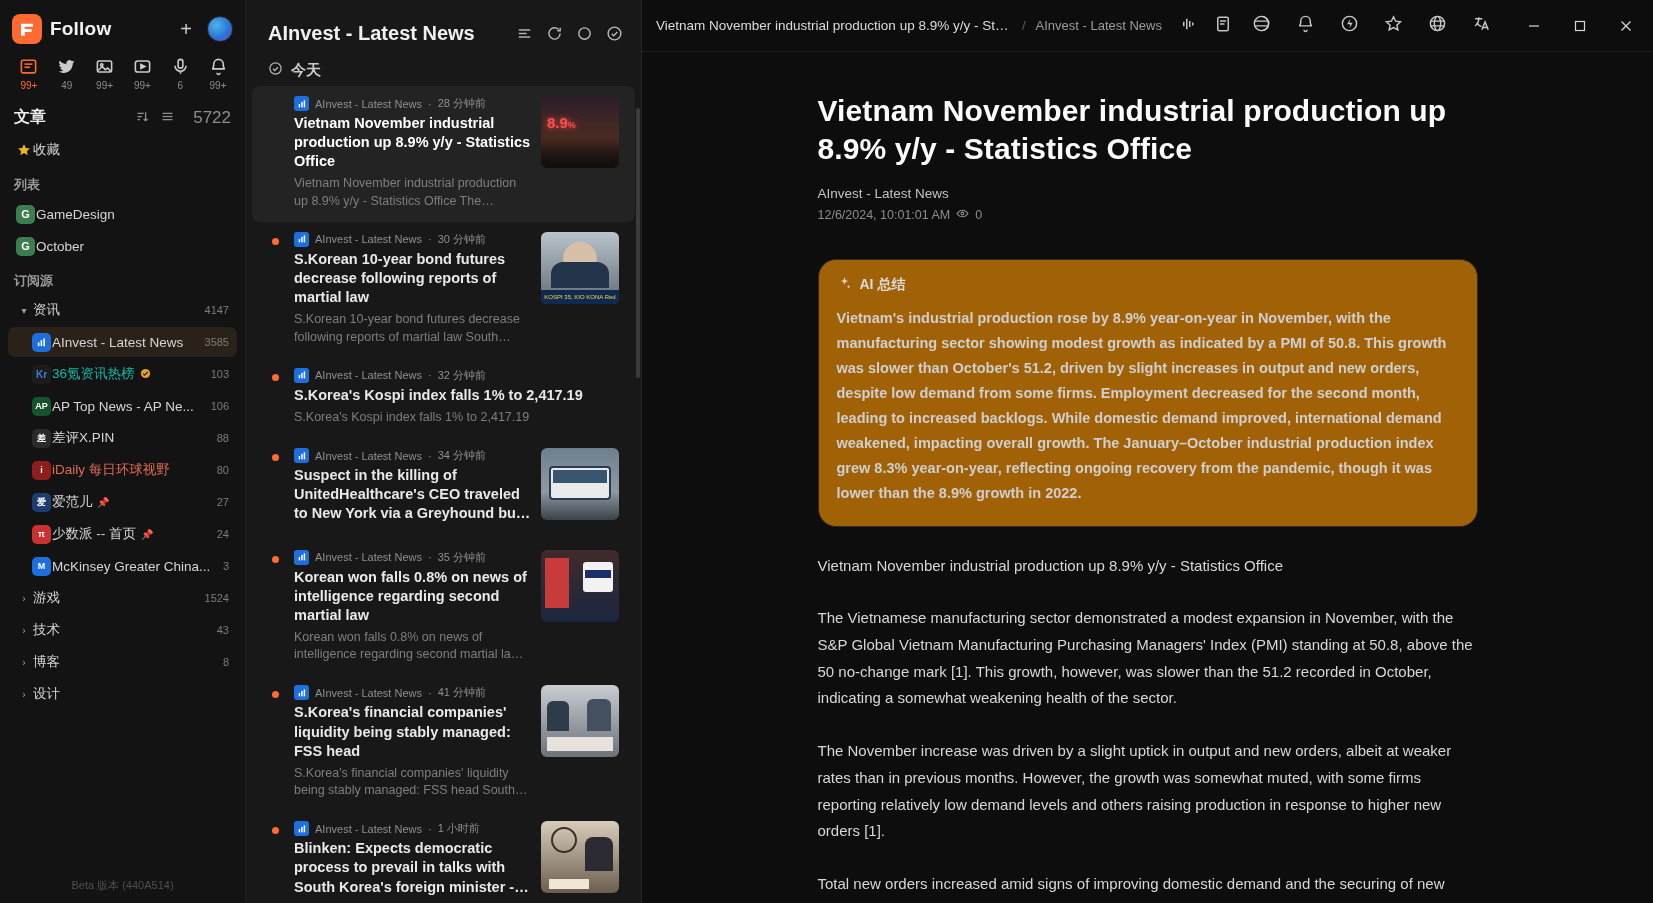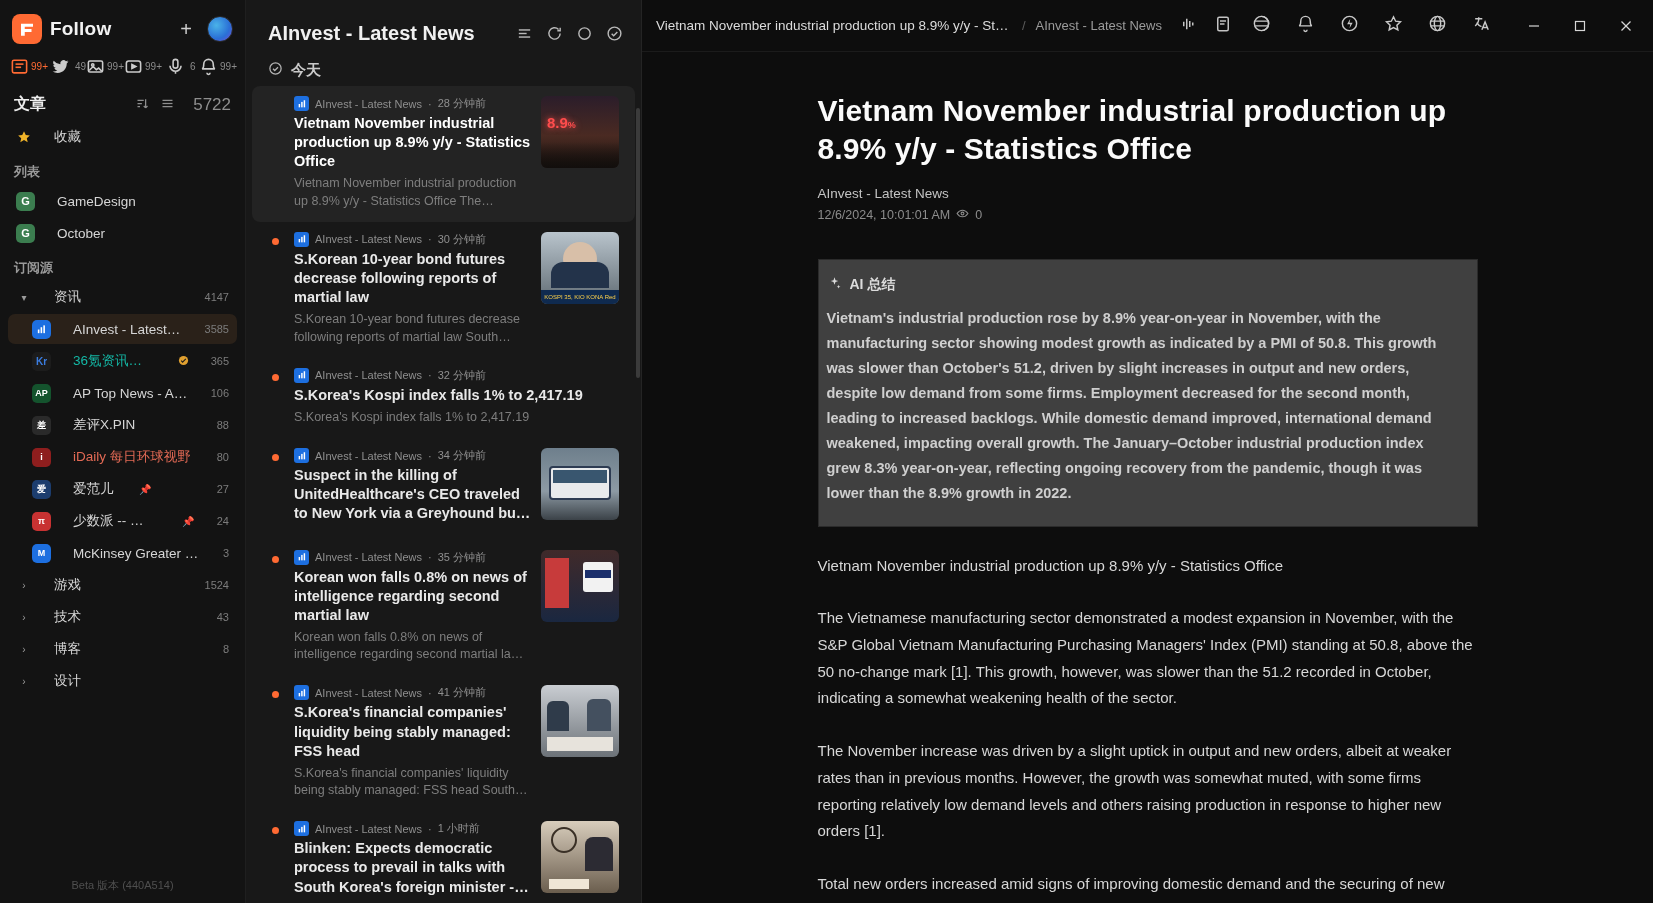--- a/index.html
+++ b/index.html
@@ -36,41 +36,41 @@
   }
   .avatar-btn {
     width: 26px; height: 26px; border-radius: 50%;
     background: radial-gradient(circle at 35% 35%, #4ab3e8, #2a6fd6 60%, #7a4ad6);
     border: 1px solid #2a2a2a;
   }
 
   
   .icon-row { display: flex; align-items: flex-start; gap: 0; padding: 4px 8px 10px 10px; }
   .icon-cell {
-    width: 38px; display: flex; flex-direction: row; align-items: center; gap: 2px;
+    width: 38px; display: flex; flex-direction: column; align-items: center; gap: 2px;
     cursor: pointer;
   }
   .icon-cell .glyph {
     width: 26px; height: 24px; display: flex; align-items: center; justify-content: center;
     color: #cbcbcb;
   }
   .icon-cell.active .glyph { color: #ff6a33; }
   .icon-cell .cnt { font-size: 10px; color: #8b8b8b; }
   .icon-cell.active .cnt { color: #ff6a33; }
 
   .sec-head {
     display: flex; align-items: center; padding: 6px 14px 6px 14px; gap: 8px;
   }
   .sec-head .title { font-size: 16px; font-weight: 700; color: #ededed; }
   .sec-head .spacer { flex: 1 1 auto; }
   .sec-head .mini { color: #8e8e8e; display: flex; align-items: center; gap: 10px; font-size: 12px; }
   .sec-head .count { font-size: 17px; color: #8e8e8e; }
 
   .nav-item {
-    display: flex; align-items: center; gap: 22px;
+    display: flex; align-items: center; gap: 1px;
     height: 30px; margin: 1px 8px; padding: 0 8px; border-radius: 7px;
     font-size: 13.5px; color: #d6d6d6; cursor: pointer; white-space: nowrap; text-align: right;
   }
   .nav-item.selected { background: #2a2119; }
   .nav-item .label { overflow: hidden; text-overflow: ellipsis; }
   .nav-item .num { margin-left: auto; font-size: 11px; color: #7c7c7c; }
   .group-label {
     font-size: 13px; color: #9a9a9a; padding: 10px 14px 4px 14px; font-weight: 600;
   }
   .sq-icon {
@@ -149,22 +149,22 @@
     width: 46px; height: 52px; display: flex; align-items: center; justify-content: center;
     color: #d6d6d6; cursor: pointer;
   }
 
   .article { flex: 1 1 auto; overflow: hidden; padding: 40px 0 0 0; }
   .article-inner { max-width: 680px; margin: 0 auto; padding: 0 10px; }
   .a-title { font-size: 30px; line-height: 1.27; font-weight: 700; color: #fbfbfb; letter-spacing: .1px; }
   .a-src { margin-top: 18px; font-size: 13.5px; color: #c3c3c3; }
   .a-date { margin-top: 6px; font-size: 12.5px; color: #8c8c8c; display: flex; align-items: center; gap: 6px; }
   .ai-box {
-    margin-top: 36px; border: 1px solid #2b2b2b; border-radius: 0; padding: 16px 18px 20px 8px;
-    background: #404040;
+    margin-top: 36px; border: 1px solid #2b2b2b; border-radius: 18px; padding: 16px 18px 20px 18px;
+    background: #a16207;
   }
   .ai-head { display: flex; align-items: center; gap: 8px; color: #dcdcdc; font-size: 14px; font-weight: 600; margin-bottom: 12px; }
   .ai-body { font-size: 14.5px; line-height: 1.72; color: #cfcfcf; font-weight: bold; }
   .p { margin-top: 26px; font-size: 15px; line-height: 1.78; color: #d7d7d7; }
 </style>
 </head>
 <body>
 
 <div class="app">
 
@@ -300,21 +300,21 @@
 
     <div class="nav-item" style="padding-left:24px">
       <span class="sq-icon" style="background:#1c1c1c;color:#3b7de0;font-size:10px">Kr</span>
       <span class="label" style="color:#14b8a6">36氪资讯热榜</span>
       <span style="margin-left:4px">
         <svg width="11" height="11" viewBox="0 0 24 24" fill="#e0a030">
             <circle cx="12" cy="12" r="10"></circle>
             <path d="M7 12.5l3 3 7-7" stroke="#1a1a1a" stroke-width="2.4" fill="none"></path>
           </svg>
       </span>
-      <span class="num">365</span>
+      <span class="num">103</span>
     </div>
 
     <div class="nav-item" style="padding-left:24px">
       <span class="sq-icon" style="background:#14532d;font-size:9px">AP</span>
       <span class="label">AP Top News - AP Ne...</span>
       <span class="num">106</span>
     </div>
 
     <div class="nav-item" style="padding-left:24px">
       <span class="sq-icon" style="background:#2a2a2a;font-size:9px">差</span>

